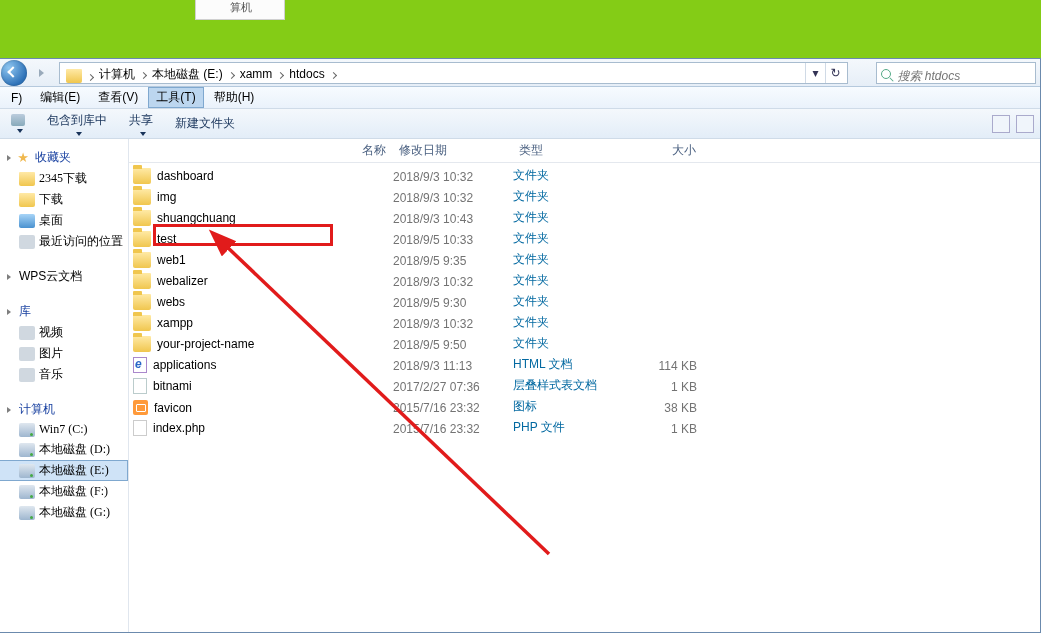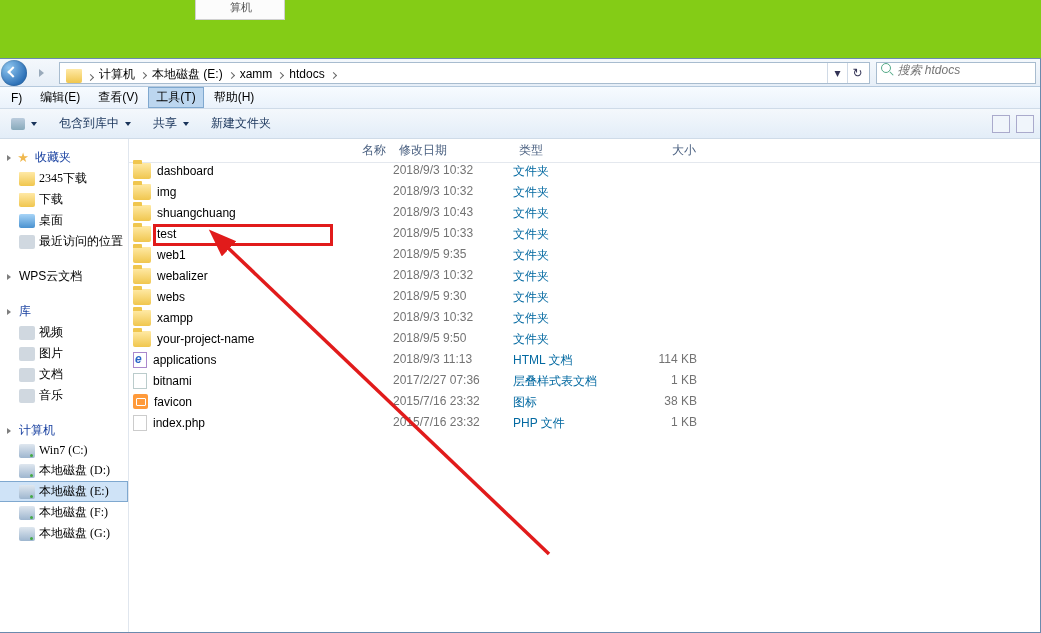--- a/index.html
+++ b/index.html
@@ -96,22 +96,23 @@
   .addr-tail {
     margin-left: auto; display: flex; align-items: center; gap: 0;
   }
   .addr-tail .dd, .addr-tail .refresh {
     width: 20px; height: 20px; display: inline-flex; align-items: center; justify-content: center;
     color: #335; border-left: 1px solid #d0dae6;
   }
   .search {
     width: 160px; height: 22px;
     border: 1px solid #a8bccf; background: #fff;
-    display: flex; align-items: flex-start; padding: 0 4px;
+    display: flex; align-items: flex-end; padding: 0 4px;
     color: #888;
+    margin-left: 22px;
   }
   .search .mag {
     width: 14px; height: 14px; margin-right: 4px; position: relative;
   }
   .search .mag::before {
     content: ""; position: absolute; width: 8px; height: 8px; border: 1px solid #5a8;
     border-radius: 50%; left: 0; top: 0;
   }
   .search .mag::after {
     content: ""; position: absolute; width: 5px; height: 1px; background: #5a8;
@@ -146,20 +147,21 @@
     background: linear-gradient(#f4f8fc, #e3edf8);
     border-bottom: 1px solid #cfdbe8;
     display: flex; align-items: center;
     padding: 0 6px;
     gap: 10px;
     color: #18335a;
   }
   .toolbar .tb {
     display: flex; align-items: center; gap: 3px;
     padding: 2px 6px;
+    flex-direction: column;
   }
   .toolbar .tb .dd-tri {
     width: 0; height: 0; border-left: 3px solid transparent; border-right: 3px solid transparent;
     border-top: 4px solid #18335a; margin-left: 3px;
   }
   .toolbar .spacer { flex: 1; }
   .toolbar .right-icons { display: flex; gap: 6px; align-items: center; }
   .toolbar .right-icons .ic {
     width: 18px; height: 18px; border: 1px solid #aac; background: #f0f5fb;
   }
@@ -222,21 +224,21 @@
     padding: 4px 6px;
     border-right: 1px solid transparent;
   }
   .ch.name { width: 260px; text-align: right; }
   .ch.date { width: 120px; }
   .ch.type { width: 110px; }
   .ch.size { width: 80px; text-align: right; }
 
   .rows { position: relative; }
   .row {
-    display: flex; align-items: flex-start;
+    display: flex; align-items: flex-end;
     height: 21px;
     padding-left: 4px;
   }
   .row .c-name { width: 260px; display: flex; align-items: center; gap: 6px; }
   .row .c-date { width: 120px; color: #737373; }
   .row .c-type { width: 110px; color: #0369a1; }
   .row .c-size { width: 80px; text-align: right; color: #737373; padding-right: 6px;}
   .row .fic { width: 18px; height: 16px; flex: none; position: relative; }
   .fic.folder { background: linear-gradient(#ffeaa6, #f0c64e); border-radius: 1px 1px 2px 2px; }
   .fic.folder::before { content:""; position:absolute; top:-3px; left:0; width:9px; height:4px; background:#f0c64e; border-radius:1px 1px 0 0; }
@@ -363,24 +365,20 @@
           <div class="sidebar-item">
             <span class="ic ic-generic"></span>
             <span>视频</span>
           </div>
           <div class="sidebar-item">
             <span class="ic ic-generic"></span>
             <span>图片</span>
           </div>
           <div class="sidebar-item">
             <span class="ic ic-generic"></span>
-            <span>文档</span>
-          </div>
-          <div class="sidebar-item">
-            <span class="ic ic-generic"></span>
             <span>音乐</span>
           </div>
         </div>
         <div class="sidebar-group">
           <div class="sidebar-head">
             <span class="tri"></span>
             <span class="ic ic-generic"></span>
             <span>计算机</span>
           </div>
           <div class="sidebar-item">

